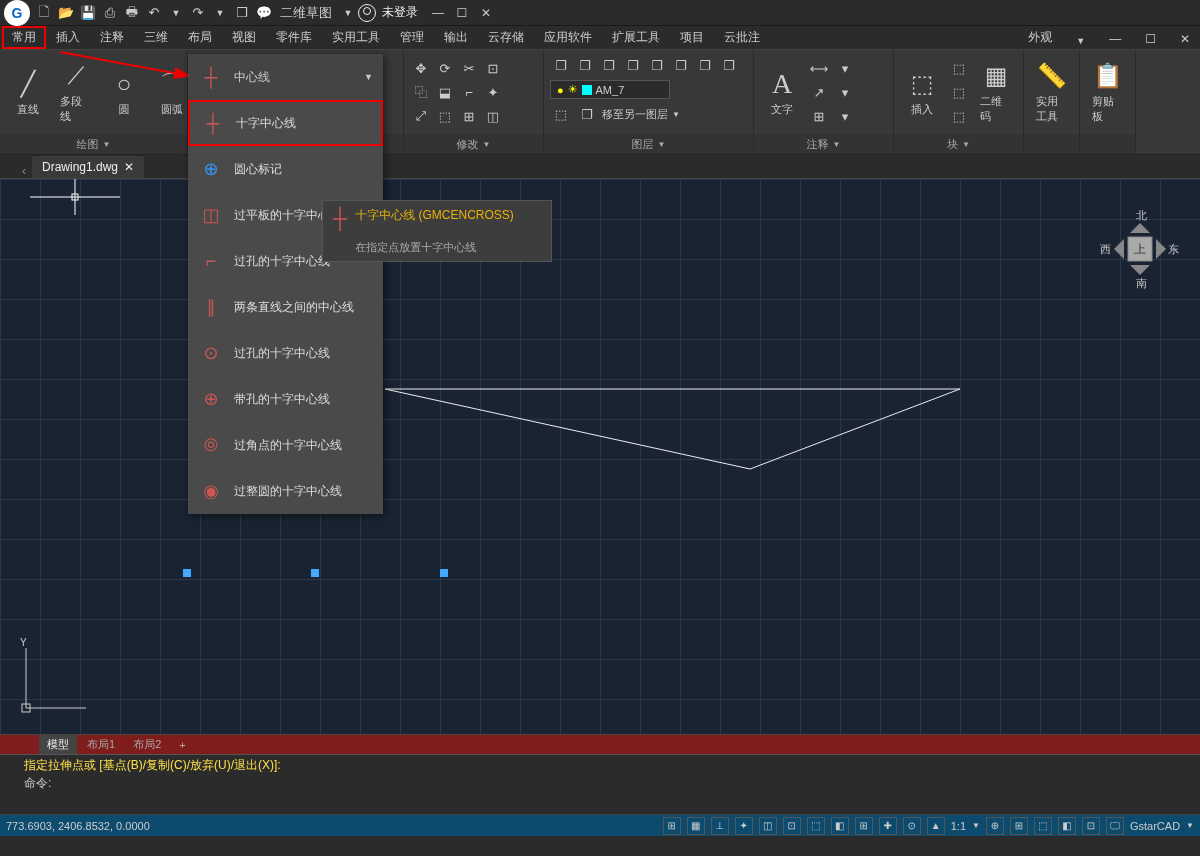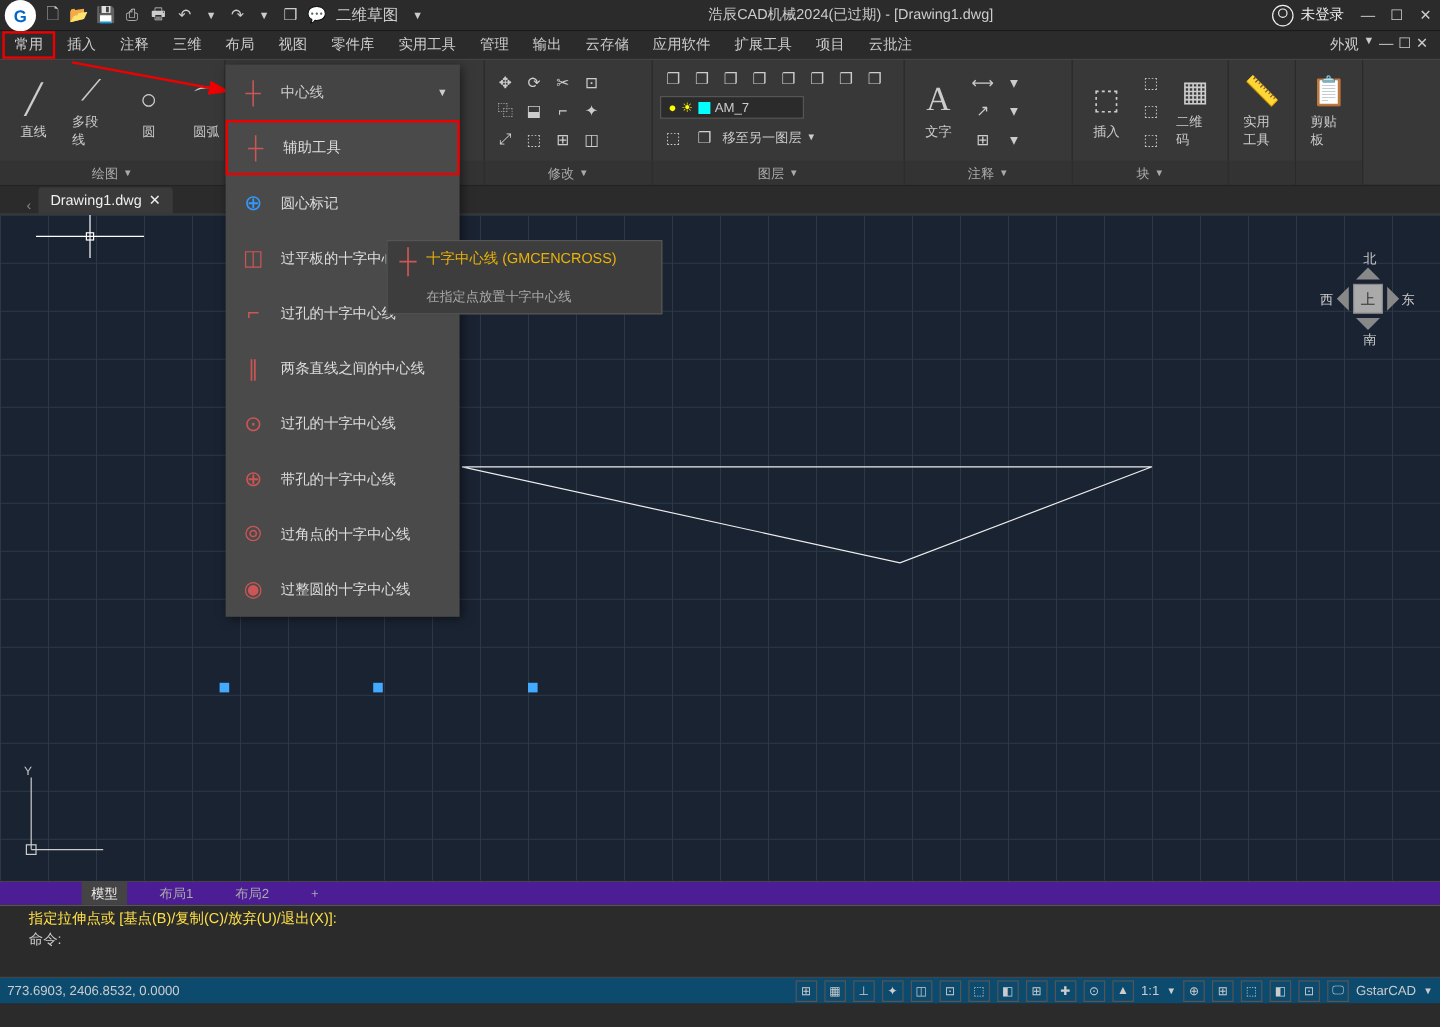--- a/index.html
+++ b/index.html
@@ -10,21 +10,21 @@
 .qat-btn{width:20px;height:20px;display:flex;align-items:center;justify-content:center;color:#ccc;font-size:13px}
 .title-text{flex:1;text-align:center;color:#ccc;font-size:12px}
 .login-area{display:flex;align-items:center;gap:6px;color:#eee}
 .login-icon{width:18px;height:18px;border:1.5px solid #eee;border-radius:50%;position:relative}
 .login-icon::after{content:"";position:absolute;width:6px;height:6px;border:1.5px solid #eee;border-radius:50%;top:2px;left:4px}
 .winbtns{display:flex;gap:8px;margin-left:12px;color:#ccc}
 .winbtns span{width:16px;text-align:center}
 .menubar{height:24px;background:#2b2b2b;display:flex;align-items:center;padding:0 2px;border-bottom:1px solid #444}
 .menu-item{padding:3px 10px;color:#ccc;font-size:12px}
 .menu-item.active{border:2px solid #e00;padding:1px 8px}
-.menu-right{margin-left:auto;display:flex;align-items:flex-start;gap:4px;padding-right:8px}
+.menu-right{margin-left:auto;display:flex;align-items:flex-end;gap:24px;padding-right:8px}
 .ribbon{height:105px;background:#383838;display:flex;border-bottom:1px solid #222}
 .rpanel{border-right:1px solid #2a2a2a;display:flex;flex-direction:column;position:relative}
 .rpanel-body{flex:1;display:flex;align-items:center;padding:4px 6px;gap:4px}
 .rpanel-title{height:20px;text-align:center;color:#aaa;font-size:11px;display:flex;align-items:center;justify-content:center;gap:4px;background:#333}
 .big-btn{display:flex;flex-direction:column;align-items:center;gap:2px;padding:2px 6px;color:#ccc;font-size:11px}
 .big-btn .icon{width:32px;height:32px;display:flex;align-items:center;justify-content:center;font-size:24px}
 .small-grid{display:grid;grid-template-columns:repeat(3,22px);gap:2px}
 .small-grid.c4{grid-template-columns:repeat(4,22px)}
 .sbtn{width:22px;height:22px;display:flex;align-items:center;justify-content:center;color:#ccc;font-size:13px}
 .tabbar{height:24px;background:#2b2b2b;display:flex;align-items:end;padding-left:16px;border-bottom:1px solid #444}
@@ -32,21 +32,21 @@
 .canvas-area{position:relative;height:555px;background:#1a2332;overflow:hidden}
 .grid-bg{position:absolute;inset:0;background-image:linear-gradient(#2a3847 1px,transparent 1px),linear-gradient(90deg,#2a3847 1px,transparent 1px);background-size:40px 40px}
 .dropdown{position:absolute;left:188px;top:54px;width:195px;background:#4a4a4a;box-shadow:2px 2px 8px rgba(0,0,0,.5);z-index:100}
 .dd-item{height:46px;display:flex;align-items:center;gap:10px;padding:0 10px;color:#ddd;font-size:12px}
 .dd-item.sel{border:2px solid #e00}
 .dd-icon{width:26px;height:26px;display:flex;align-items:center;justify-content:center;font-size:18px}
 .dd-first{height:46px;background:#444;display:flex;align-items:center;padding:0 10px;gap:10px}
 .tooltip{position:absolute;left:322px;top:200px;background:#3d3d3d;border:1px solid #555;padding:6px 10px;color:#ddd;font-size:12px;z-index:101;width:230px}
 .tooltip .tt-title{color:#eab308;margin-bottom:16px}
 .tooltip .tt-desc{color:#aaa;font-size:11px}
-.layout-tabs{height:20px;background:#4c1d95;display:flex;align-items:center;padding-left:68px;gap:19px;font-size:11px;color:#aaa;border-top:1px solid #444}
+.layout-tabs{height:20px;background:#7f1d1d;display:flex;align-items:center;padding-left:39px;gap:2px;font-size:11px;color:#aaa;border-top:1px solid #444}
 .ltab{padding:2px 8px}
 .ltab.active{background:#444;color:#eee}
 .cmd-area{height:60px;background:#2b2b2b;border-top:1px solid #555;padding:2px;font-size:12px;color:#ddd}
 .cmd-hist{height:18px;padding:0 22px;color:#fde047}
 .cmd-line{height:20px;padding:0 22px;color:#ccc}
 .statusbar{height:22px;background:#0c4a6e;display:flex;align-items:center;padding:0 6px;color:#ccc;font-size:11px;border-top:1px solid #444}
 .status-right{margin-left:auto;display:flex;gap:6px;align-items:center}
 .stat-btn{width:18px;height:18px;display:flex;align-items:center;justify-content:center;border:1px solid #555;font-size:10px}
 .arrow-red{position:absolute;z-index:90}
 .viewcube{position:absolute;right:20px;top:30px;width:80px;height:80px;z-index:50}
@@ -69,21 +69,20 @@
     <span class="qat-btn">🖶</span>
     <span class="qat-btn">↶</span>
     <span class="qat-btn" style="font-size:9px">▼</span>
     <span class="qat-btn">↷</span>
     <span class="qat-btn" style="font-size:9px">▼</span>
     <span class="qat-btn">❒</span>
     <span class="qat-btn">💬</span>
     <span class="qat-btn" style="width:auto;padding:0 4px">二维草图</span>
     <span class="qat-btn" style="font-size:9px">▼</span>
   </div>
-  <div class="title-text">浩辰CAD机械2024(已过期) - [Drawing1.dwg]</div>
   <div class="login-area">
     <span class="login-icon"></span>
     <span>未登录</span>
   </div>
   <div class="winbtns">
     <span>—</span>
     <span>☐</span>
     <span>✕</span>
   </div>
 </div>
@@ -284,21 +283,21 @@
 </svg>
 
 <div class="dropdown">
   <div class="dd-first">
     <span class="dd-icon" style="color:#c55">┼</span>
     <span>中心线</span>
     <span style="margin-left:auto;font-size:9px">▼</span>
   </div>
   <div class="dd-item sel">
     <span class="dd-icon" style="color:#c55">┼</span>
-    <span>辅助工具</span>
+    <span>十字中心线</span>
   </div>
   <div class="dd-item">
     <span class="dd-icon" style="color:#39f">⊕</span>
     <span>圆心标记</span>
   </div>
   <div class="dd-item">
     <span class="dd-icon" style="color:#c55">◫</span>
     <span>过平板的十字中心线</span>
   </div>
   <div class="dd-item">

